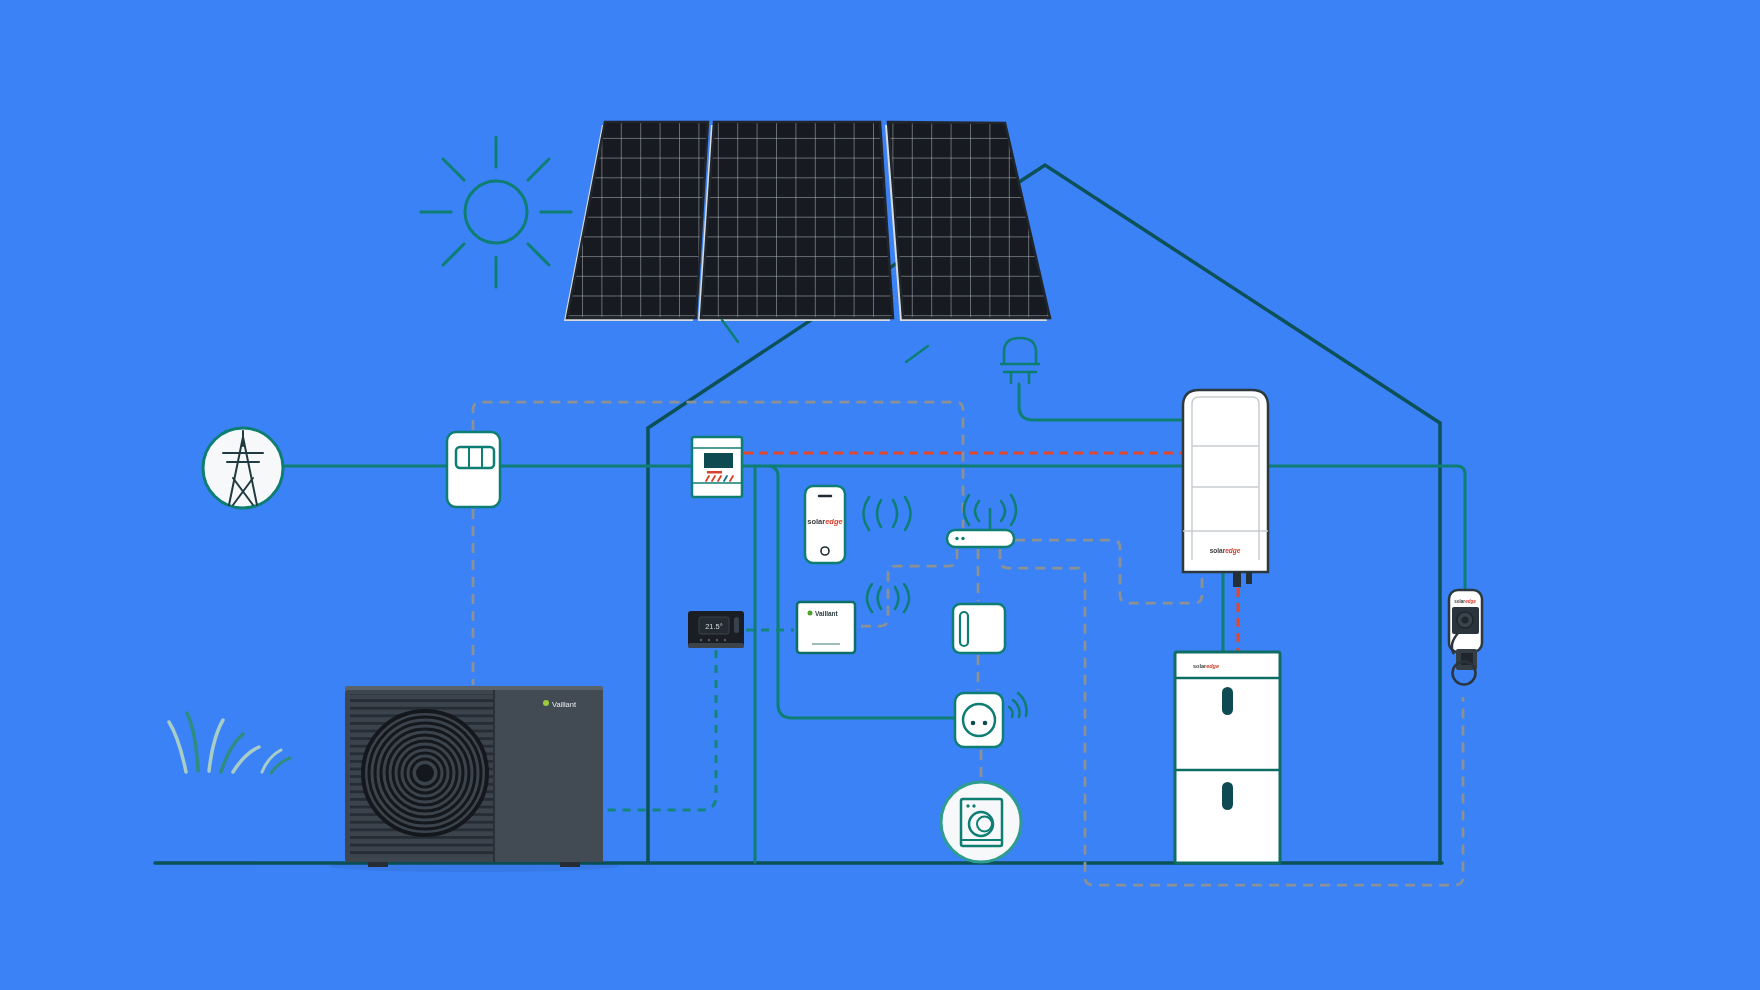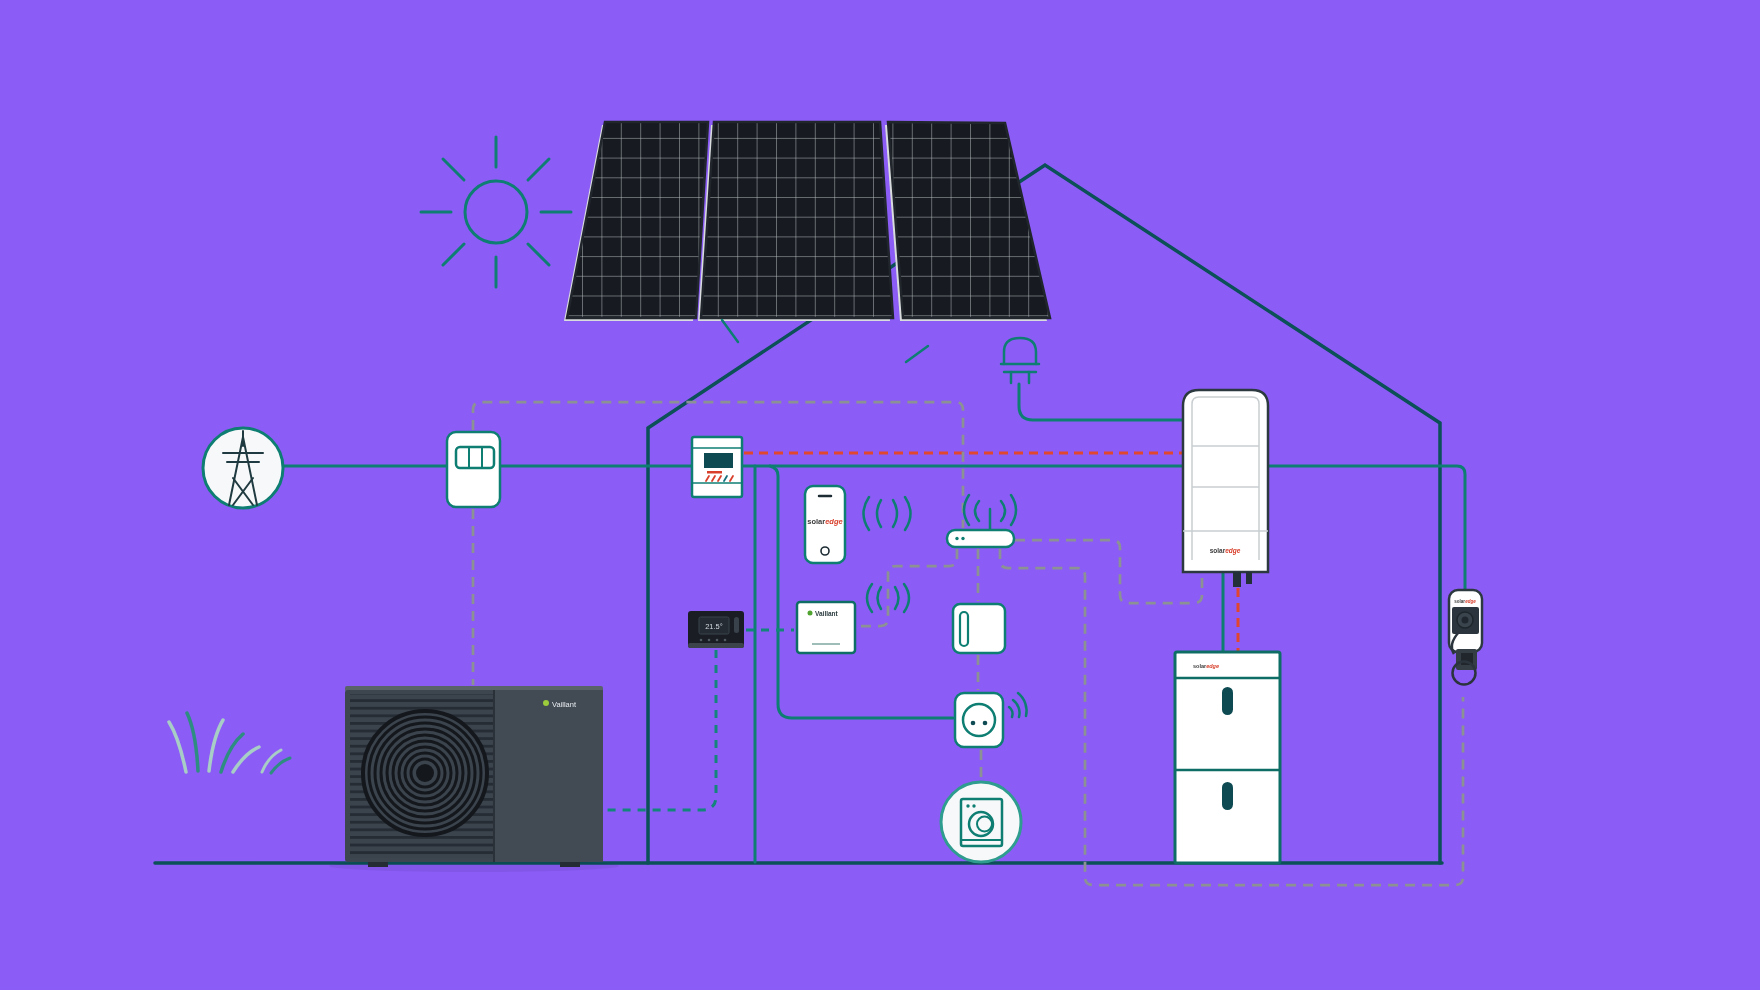--- a/index.html
+++ b/index.html
@@ -1,16 +1,16 @@
 <!DOCTYPE html>
 <html><head>
 <meta charset="utf-8">
 <style>
   html,body{margin:0;padding:0;background:#eef0f0;}
-  .stage{position:relative;width:1760px;height:990px;background:#8b5cf6;overflow:hidden;
+  .stage{position:relative;width:1760px;height:990px;background:#3b82f6;overflow:hidden;
          font-family:"Liberation Sans",sans-serif;}
   svg{position:absolute;left:0;top:0;}
   
   .tl {stroke:#0E7E73;fill:none;stroke-width:3;stroke-linecap:round;}
   .tl2{stroke:#0E7E73;fill:none;stroke-width:2.5;stroke-linecap:round;}
   .dk {stroke:#0C5058;fill:none;stroke-width:3.5;stroke-linecap:round;}
   .gd {stroke:#8C9193;fill:none;stroke-width:2.75;stroke-dasharray:10 7;}
   .rd {stroke:#E2472E;fill:none;stroke-width:3;stroke-dasharray:9 6;}
   .td {stroke:#13857A;fill:none;stroke-width:3;stroke-dasharray:8 7;}
   .dev{fill:#ffffff;stroke:#0E7E73;stroke-width:2.5;}

